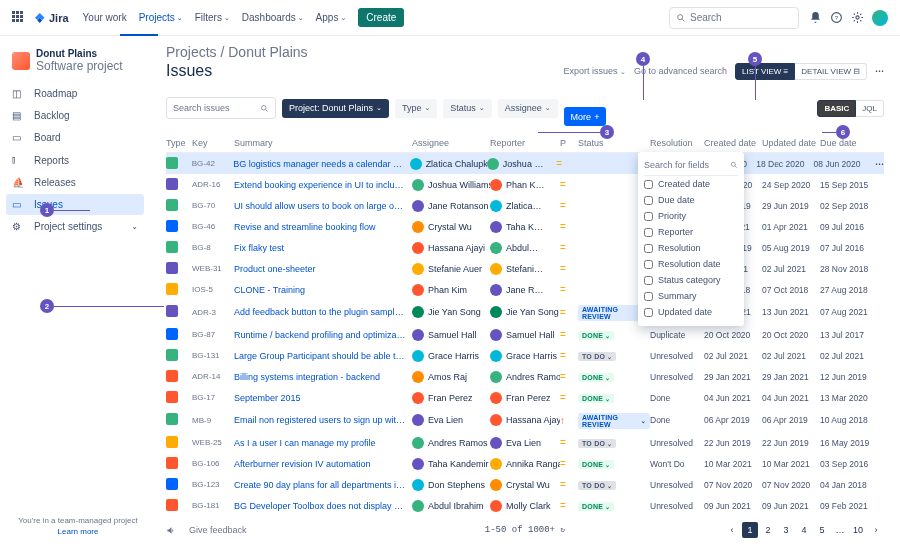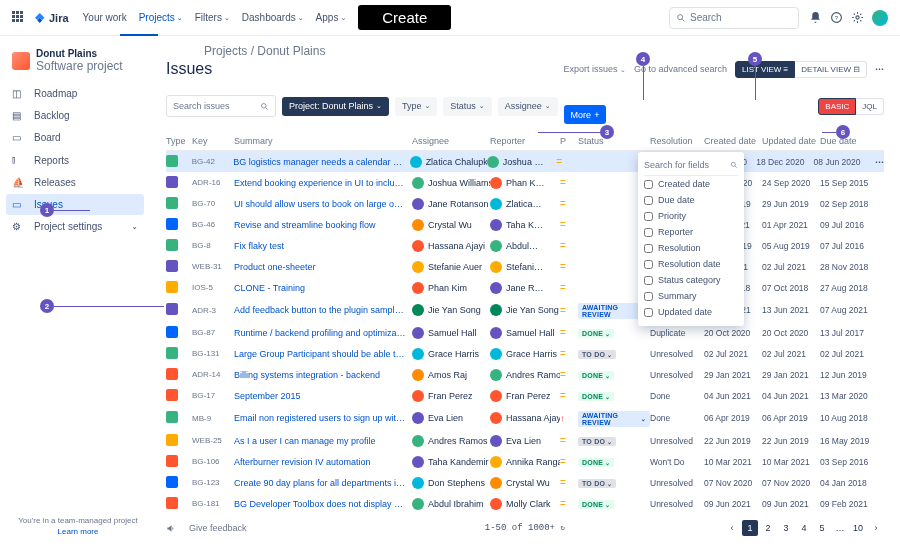--- a/index.html
+++ b/index.html
@@ -6,58 +6,58 @@
 html, body { width: 900px; height: 547px; font-family: -apple-system, BlinkMacSystemFont, "Segoe UI", Arial, sans-serif; font-size: 10px; color: #172B4D; overflow: hidden; background: #fff; }
 .topbar { height: 36px; display: flex; align-items: center; padding: 0 12px; border-bottom: 1px solid #ebecf0; }
 .waffle { width: 14px; height: 14px; display: grid; grid-template-columns: repeat(3,3px); grid-template-rows: repeat(3,3px); gap: 1px; margin-right: 8px; }
 .waffle span { background: #42526E; display: block; }
 .logo { display: flex; align-items: center; font-weight: 600; color: #253858; margin-right: 14px; font-size: 11px; }
 .logo svg { margin-right: 3px; }
 .nav-item { font-size: 10px; color: #42526E; margin-right: 12px; display: flex; align-items: center; cursor: pointer; }
 .nav-item.sel { color: #0052CC; }
 .nav-item .caret { margin-left: 2px; font-size: 7px; }
 .tab-under { height: 2px; background: #0052CC; width: 38px; position: absolute; top: 34px; left: 120px; }
-.create-btn { background: #000000; color: #fff; border: none; border-radius: 3px; padding: 4px 24px; font-size: 15px; cursor: pointer; }
+.create-btn { background: #0f766e; color: #fff; border: none; border-radius: 3px; padding: 4px 8px; font-size: 10px; cursor: pointer; }
 .spacer { flex: 1; }
 .search-top { display: flex; align-items: center; border: 1px solid #dfe1e6; border-radius: 4px; padding: 2px 6px; width: 130px; height: 22px; color: #6B778C; font-size: 10px; }
 .top-icons { display: flex; align-items: center; gap: 8px; margin-left: 10px; }
 .top-icons span { color: #42526E; cursor: pointer; display: flex; }
 .avatar-top { width: 16px; height: 16px; border-radius: 50%; background: linear-gradient(135deg,#36B37E,#00B8D9); }
 .layout { display: flex; height: calc(100% - 36px); }
 .sidebar { width: 150px; padding: 10px 6px; border-right: 0; }
 .proj-head { display: flex; align-items: center; padding: 2px 6px 10px; }
 .proj-icon { width: 18px; height: 18px; border-radius: 3px; background: linear-gradient(135deg,#FF8F73,#FF5630); margin-right: 6px; }
 .proj-name { font-size: 10px; font-weight: 600; }
 .proj-sub { font-size: 12px; color: #6B778C; }
 .side-item { display: flex; align-items: center; padding: 5px 6px; border-radius: 3px; font-size: 10px; color: #42526E; cursor: pointer; margin-bottom: 1px; }
 .side-item .micon { width: 14px; margin-right: 8px; color: #42526E; display: flex; }
 .side-item.sel { background: #deebff; color: #0052CC; }
 .side-item.sel .micon { color: #0052CC; }
 .side-foot { position: absolute; bottom: 10px; left: 18px; font-size: 8px; color: #6B778C; width: 120px; text-align: center; line-height: 1.4; }
 .main { flex: 1; padding: 8px 16px; overflow: hidden; position: relative; }
-.bc { font-size: 12px; color: #6B778C; margin-left: 38px; }
+.bc { font-size: 14px; color: #6B778C; }
 .actions-row { display: flex; align-items: center; margin-top: 2px; }
 .ptitle { font-size: 16px; font-weight: 500; }
 .actions { margin-left: auto; display: flex; align-items: center; gap: 8px; font-size: 9px; }
 .link-a { color: #6B778C; cursor: pointer; }
 .btn-grp { display: inline-flex; border: 0; }
 .btn-grp button { font-size: 8px; padding: 3px 6px; border: 1px solid #dfe1e6; background: #fff; cursor: pointer; color: #42526E; }
 .btn-grp button.sel { background: #253858; color: #fff; border-color: #253858; }
 .btn-grp button:first-child { border-radius: 3px 0 0 3px; }
 .btn-grp button:last-child { border-radius: 0 3px 3px 0; border-left: 0; }
 .dots { color: #42526E; cursor: pointer; font-weight: bold; }
 .filter-row { display: flex; align-items: center; gap: 6px; margin-top: 10px; }
 .search-iss { display: flex; align-items: center; border: 1px solid #dfe1e6; border-radius: 3px; padding: 3px 6px; height: 22px; width: 110px; font-size: 9px; color: #6B778C; }
 .pill { background: #f4f5f7; padding: 4.5px 7px; border-radius: 3px; font-size: 9px; color: #42526E; cursor: pointer; display: inline-flex; align-items: center; }
 .pill.dark { background: #253858; color: #fff; }
 .pill.more { background: #0065FF; color: #fff; margin-top: 17px; }
 .pill .caret { margin-left: 3px; font-size: 7px; }
 .mode { margin-left: auto; display: inline-flex; }
 .mode button { font-size: 8px; padding: 3px 6px; border: 1px solid #dfe1e6; background: #fff; cursor: pointer; color: #42526E; }
-.mode button.sel { background: #ef4444; color: #fff; border-color: #253858; }
+.mode button.sel { background: #404040; color: #fff; border-color: #253858; font-weight: bold; }
 .mode button:first-child { border-radius: 3px 0 0 3px; }
 .mode button:last-child { border-radius: 0 3px 3px 0; border-left: 0; }
 .thead { display: flex; font-size: 9px; color: #6B778C; border-bottom: 1px solid #ebecf0; padding: 6px 0 4px; margin-top: 6px; }
 .c-type { width: 26px; }
 .c-key { width: 42px; }
 .c-sum { width: 178px; }
 .c-asn { width: 78px; }
 .c-rep { width: 70px; }
 .c-p { width: 18px; }
 .c-st { width: 72px; }

